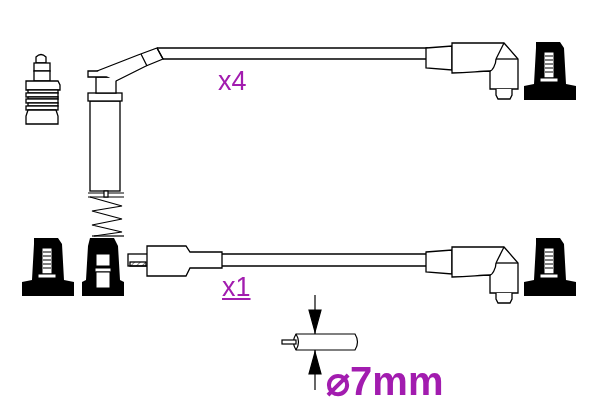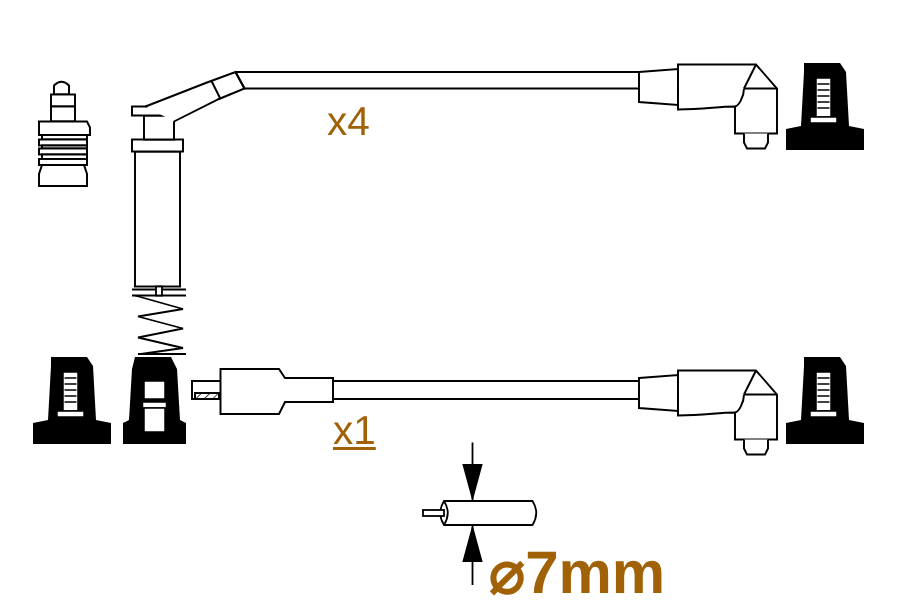--- a/index.html
+++ b/index.html
@@ -1,19 +1,19 @@
 <!DOCTYPE html>
 <html><head>
 <meta charset="utf-8">
 <style>
   html, body { margin: 0; padding: 0; background: #ffffff; }
   body { width: 600px; height: 400px; position: relative; overflow: hidden;
          font-family: "Liberation Sans", sans-serif; }
   svg { position: absolute; left: 0; top: 0; }
-  .lbl { position: absolute; color: #a16207; font-family: "Liberation Sans", sans-serif; }
+  .lbl { position: absolute; color: #a21caf; font-family: "Liberation Sans", sans-serif; }
   .qty { font-size: 27px; }
   .dia { font-size: 40px; font-weight: bold; }
 </style>
 </head>
 <body>
 
 <svg width="600" height="400" viewBox="0 0 600 400">
   <defs>
     <pattern id="hatch" width="4" height="4" patternUnits="userSpaceOnUse" patternTransform="rotate(45)">
       <line x1="0" y1="0" x2="0" y2="4" stroke="#000" stroke-width="1"></line>

